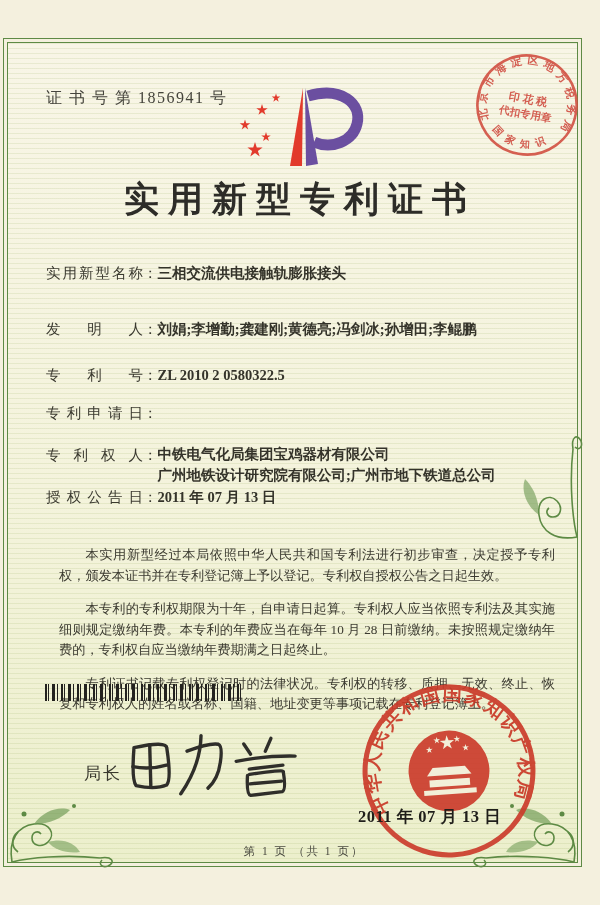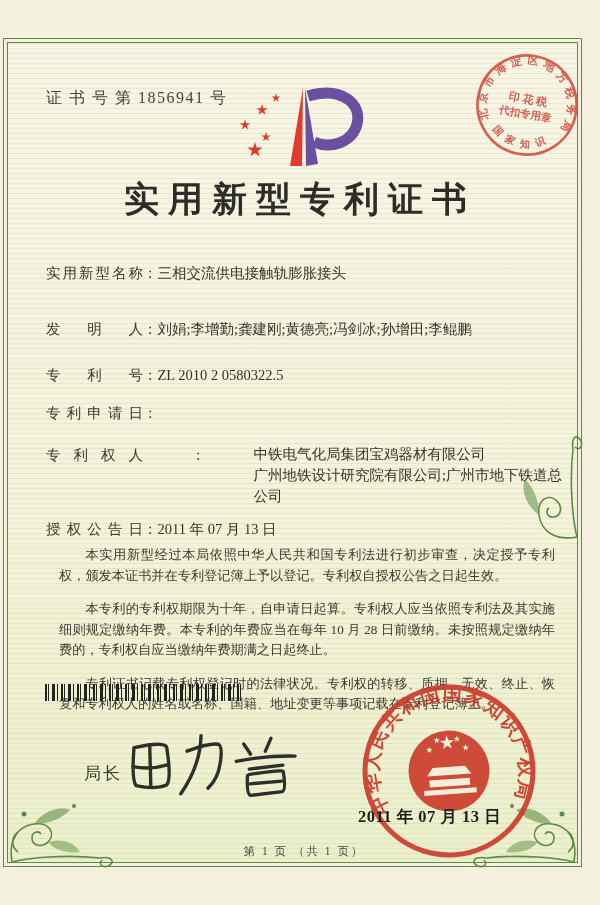--- a/index.html
+++ b/index.html
@@ -34,27 +34,27 @@
     text-align:center;font-size:35px;font-weight:700;
     letter-spacing:9px;color:#2d2c28;
   }
   .fields{position:absolute;left:46px;right:34px;top:262px;font-size:14.5px;}
   .frow{display:flex;line-height:22px;color:#3a392f;}
   .flabel{
     flex:none;width:97px;display:inline-block;
     text-align:justify;text-align-last:justify;-moz-text-align-last:justify;
   }
   .fcolon{flex:none;}
-  .fval{flex:1;color:#34332a;}
+  .fval{flex:1;color:#34332a;font-weight:bold;}
   .fval .v2{display:block;}
   .mb-a{margin-bottom:34px;}
   .mb-b{margin-bottom:24px;}
   .mb-c{margin-bottom:16px;}
   .mb-d{margin-bottom:20px;}
-  .mb-e{margin-bottom:11px;gap:48px;}
+  .mb-e{margin-bottom:0;}
   .frow.two .fval span{display:block;line-height:21px;}
   .body-text{position:absolute;left:46px;right:32px;top:532px;}
   .body-text p{
     margin:13px;font-size:13.2px;line-height:20.5px;
     text-align:justify;text-indent:2em;color:#3b3a30;
   }
   .barcode{
     position:absolute;left:45px;top:684px;width:196px;height:17px;
     background:
       repeating-linear-gradient(90deg,

